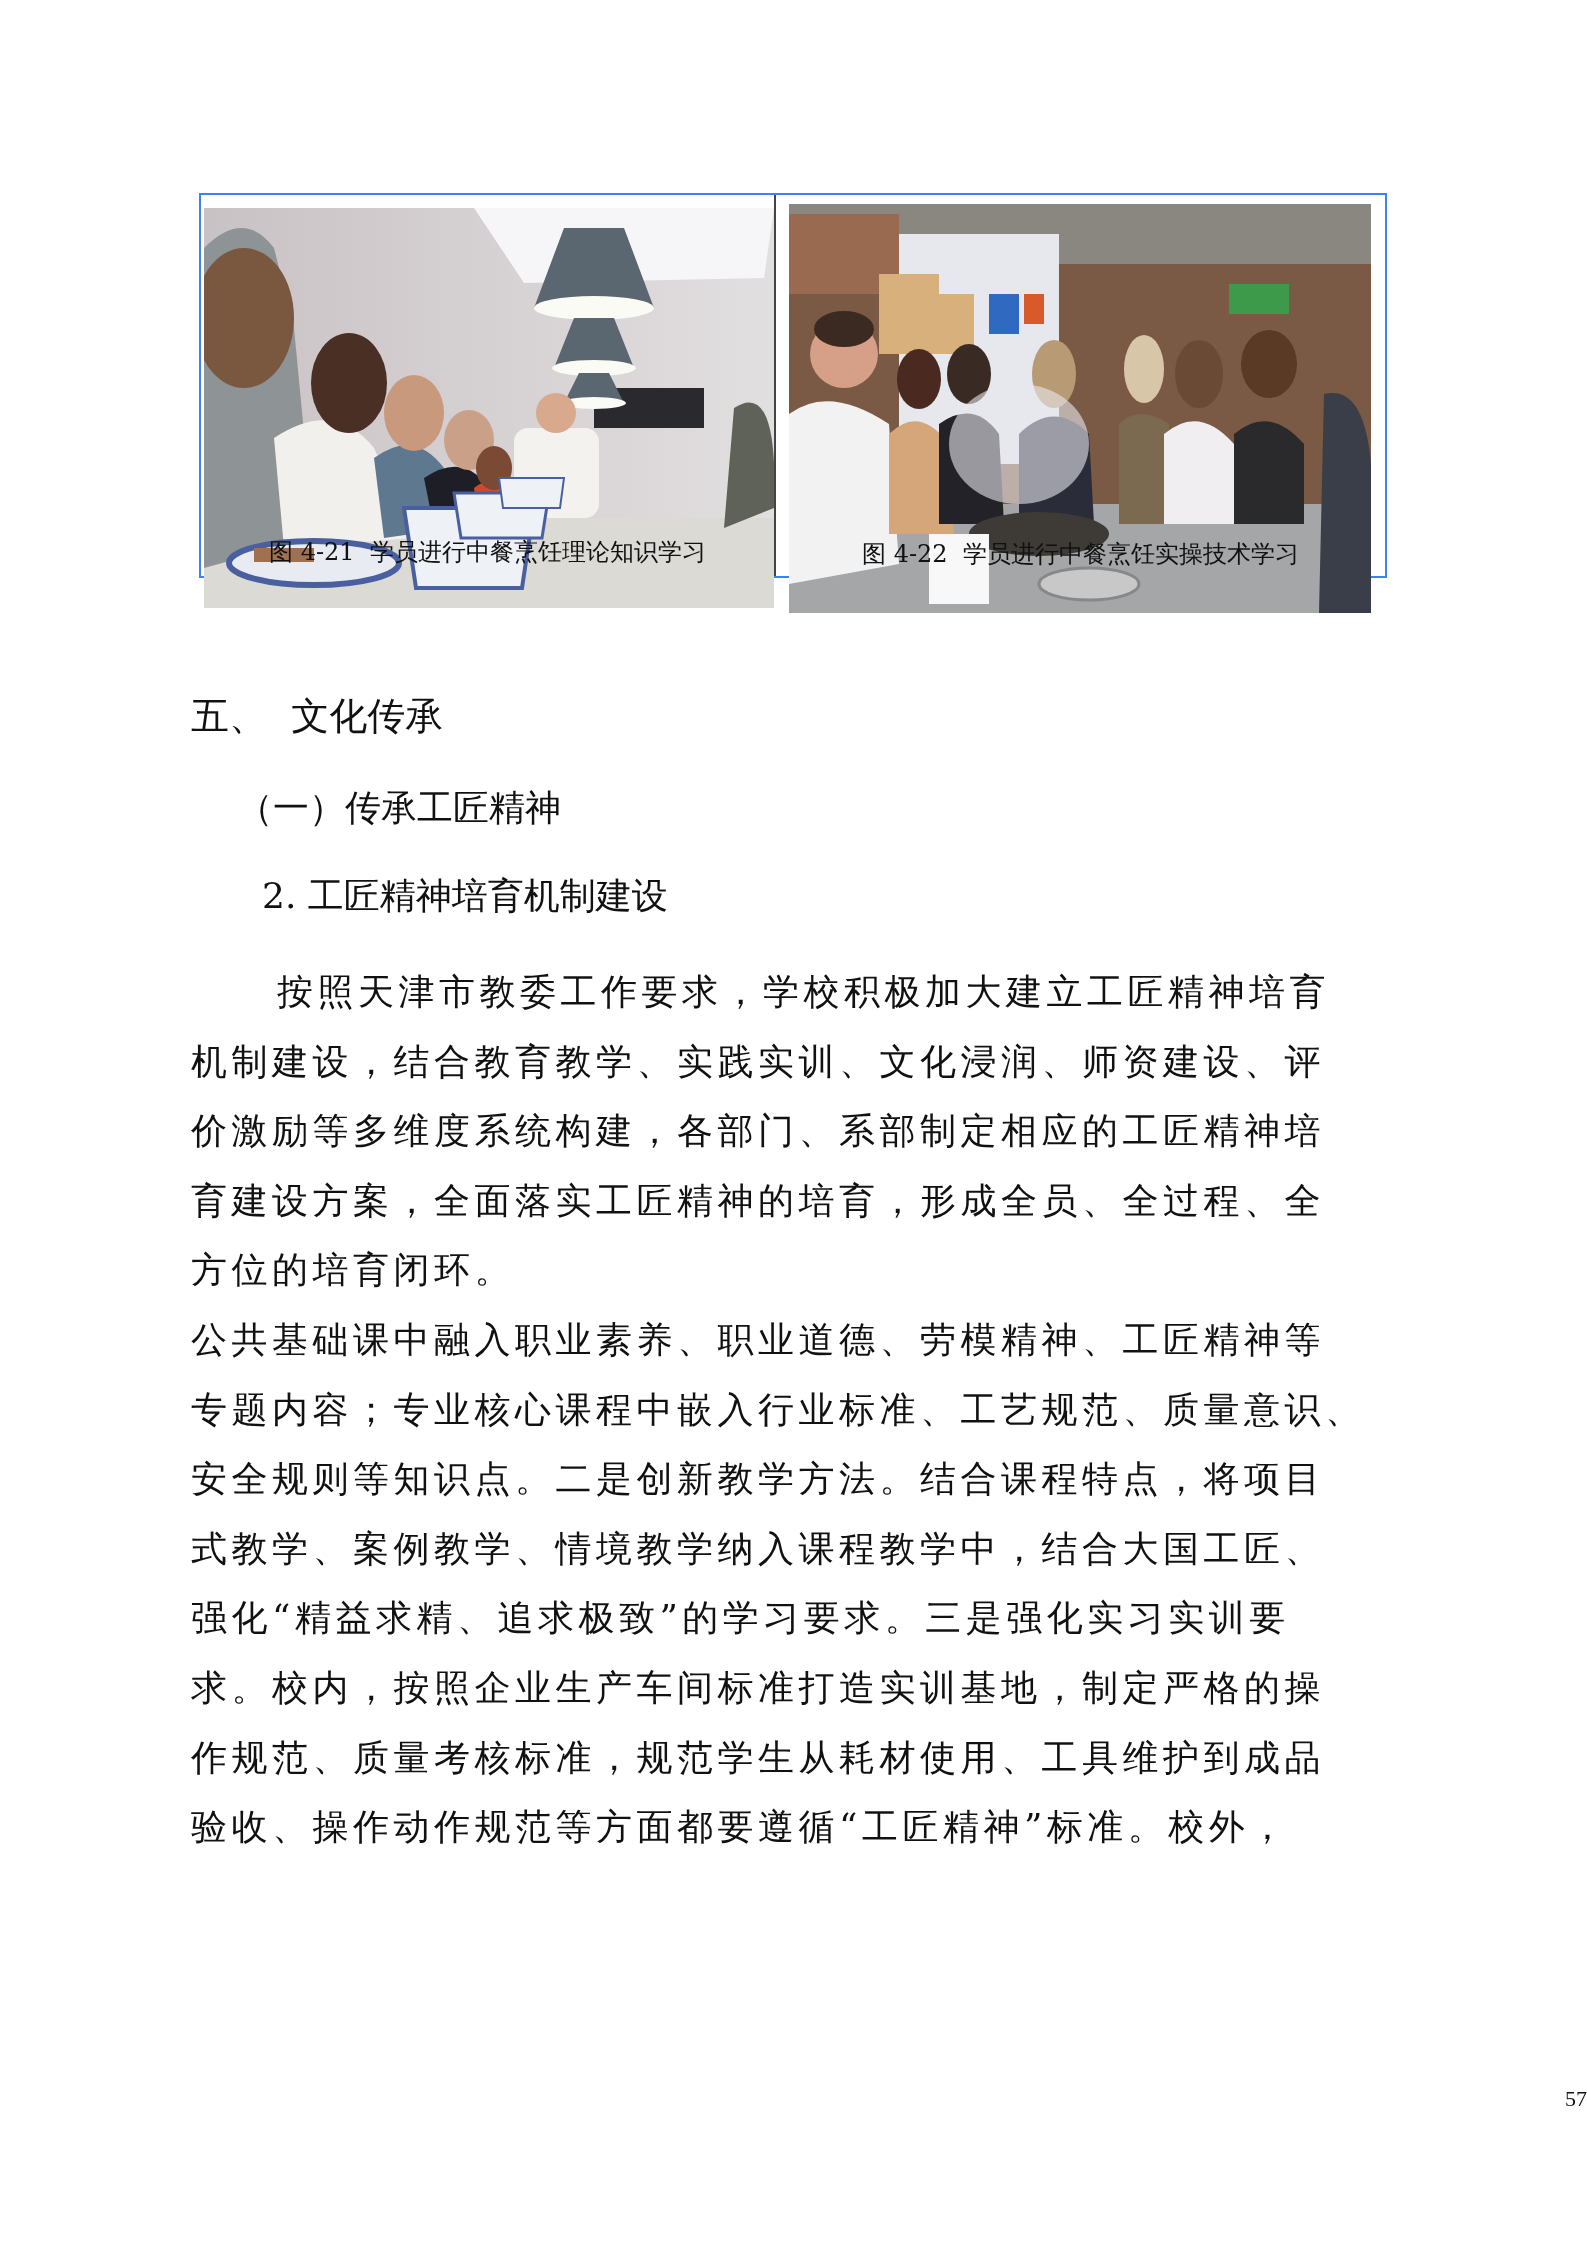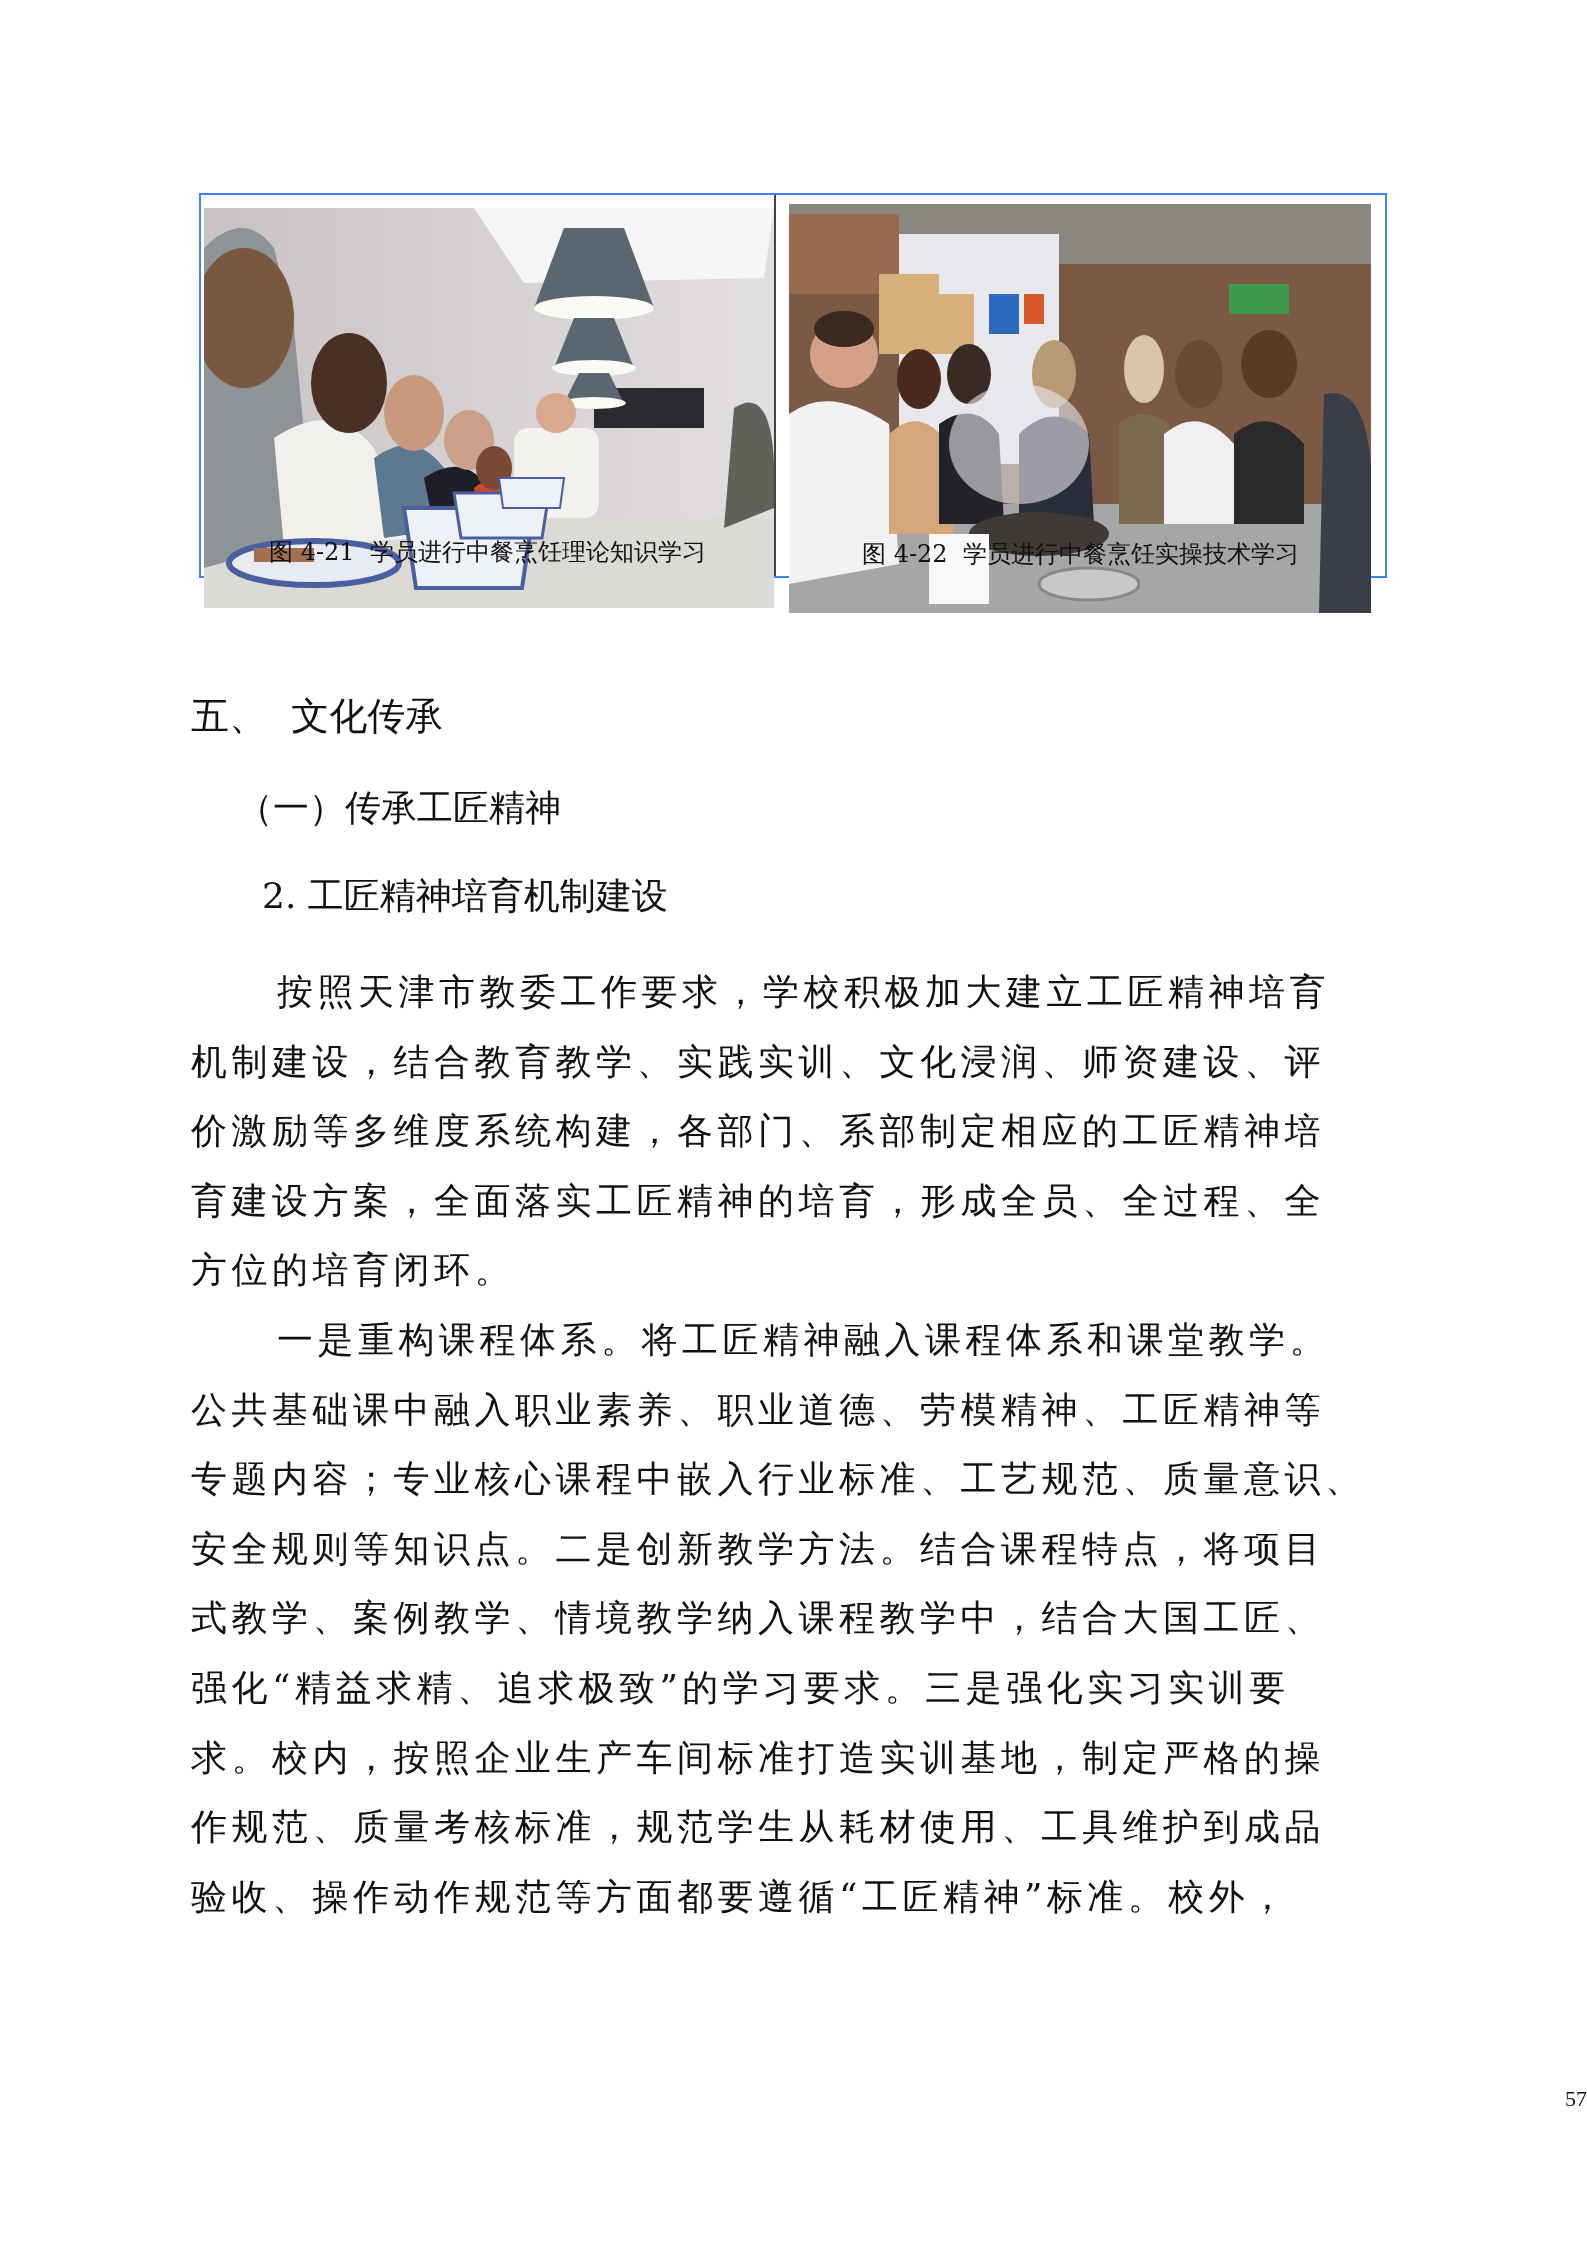--- a/index.html
+++ b/index.html
@@ -120,21 +120,20 @@
 
 <p class="para p1">
   <span class="line indent">按照天津市教委工作要求，学校积极加大建立工匠精神培育</span>
   <span class="line">机制建设，结合教育教学、实践实训、文化浸润、师资建设、评</span>
   <span class="line">价激励等多维度系统构建，各部门、系部制定相应的工匠精神培</span>
   <span class="line">育建设方案，全面落实工匠精神的培育，形成全员、全过程、全</span>
   <span class="line">方位的培育闭环。</span>
 </p>
 
 <p class="para p2">
-  <span class="line indent">一是重构课程体系。将工匠精神融入课程体系和课堂教学。</span>
   <span class="line">公共基础课中融入职业素养、职业道德、劳模精神、工匠精神等</span>
   <span class="line">专题内容；专业核心课程中嵌入行业标准、工艺规范、质量意识、</span>
   <span class="line">安全规则等知识点。二是创新教学方法。结合课程特点，将项目</span>
   <span class="line">式教学、案例教学、情境教学纳入课程教学中，结合大国工匠、</span>
   <span class="line">强化“精益求精、追求极致”的学习要求。三是强化实习实训要</span>
   <span class="line">求。校内，按照企业生产车间标准打造实训基地，制定严格的操</span>
   <span class="line">作规范、质量考核标准，规范学生从耗材使用、工具维护到成品</span>
   <span class="line">验收、操作动作规范等方面都要遵循“工匠精神”标准。校外，</span>
 </p>
 

